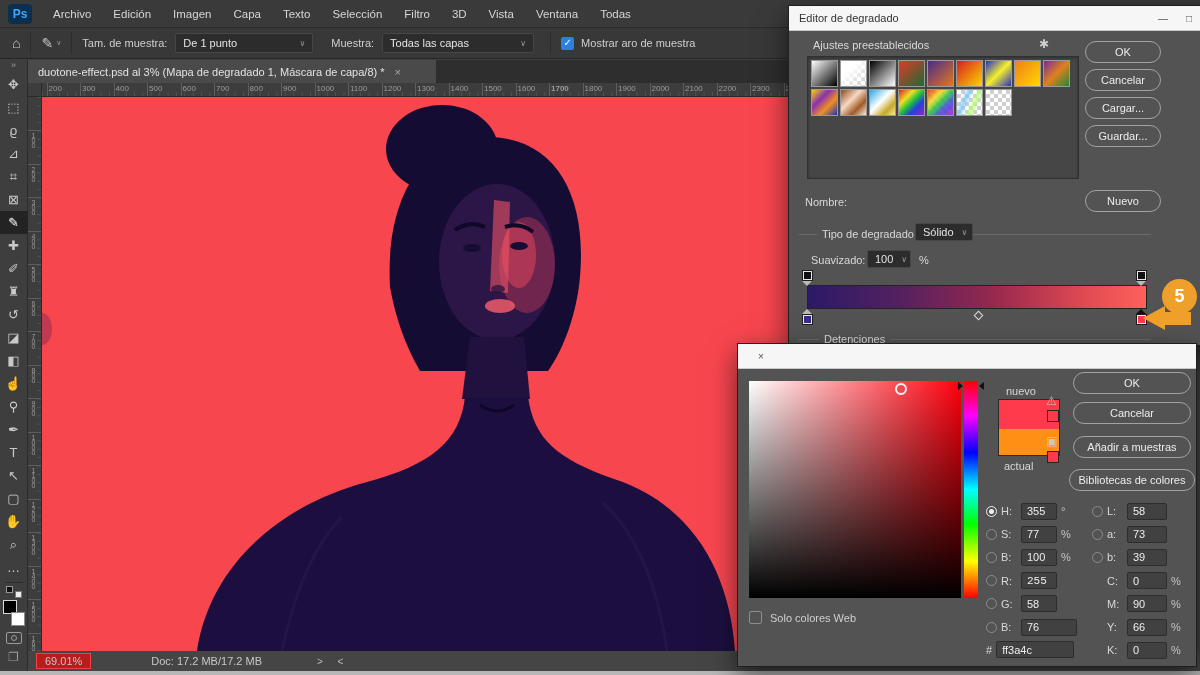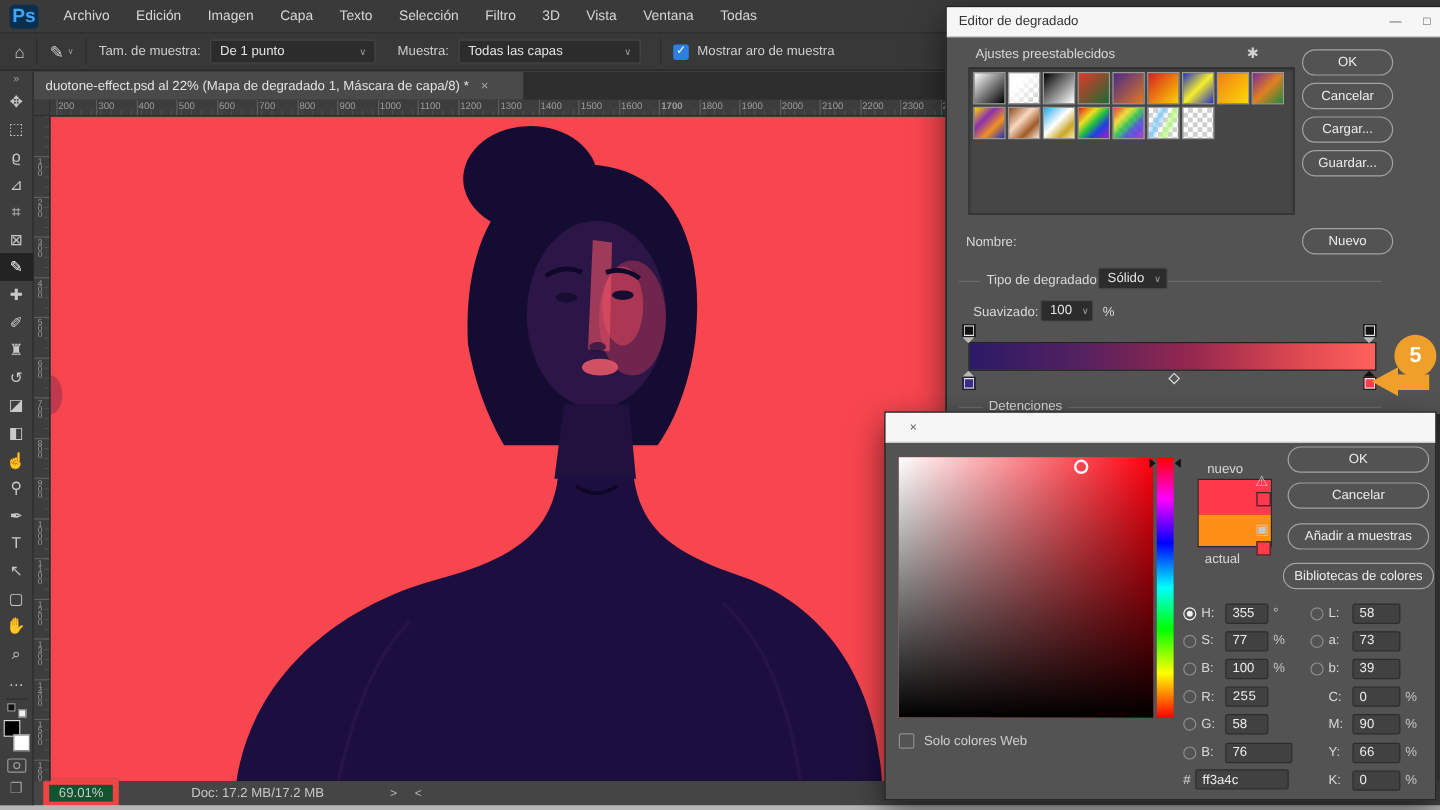--- a/index.html
+++ b/index.html
@@ -5,21 +5,21 @@
   * { margin:0; padding:0; box-sizing:border-box; }
   html,body { width:1200px; height:675px; overflow:hidden; background:#3f3f3f;
               font-family:"Liberation Sans", sans-serif; }
   #app { position:relative; width:1200px; height:675px; background:#3f3f3f; }
 
   
   .menubar { position:absolute; left:0; top:0; width:1200px; height:28px; background:#3a3a3a;
              border-bottom:1px solid #2a2a2a; display:flex; align-items:center; color:#d6d6d6;
              font-size:11.5px; z-index:10; }
   .ps-logo { width:24px; height:20px; margin:0 10px 0 8px; background:#0a2f4f; color:#43a5f5;
-             border-radius:4px; font-weight:bold; font-size:16px; display:grid; place-items:center; }
+             border-radius:4px; font-weight:bold; font-size:12px; display:grid; place-items:center; }
   .menu-item { padding:0 11px; height:100%; display:flex; align-items:center; cursor:default; }
 
   
   .optionsbar { position:absolute; left:0; top:28px; width:1200px; height:31px; background:#383838;
                 border-bottom:1px solid #262626; display:flex; align-items:center; font-size:11px;
                 color:#cfcfcf; z-index:10; }
   .ob-sep { width:1px; height:22px; background:#2c2c2c; margin:0 10px; }
   .ob-icon { font-size:14px; color:#c9c9c9; }
   .dd { background:#2c2c2c; border:1px solid #464646; height:20px; display:flex; align-items:center;
         justify-content:space-between; padding:0 7px; border-radius:2px; color:#e3e3e3; }
@@ -67,21 +67,21 @@
   .vruler .lab { position:absolute; left:2px; font-size:7px; color:#9c9c9c;
                  writing-mode:vertical-rl; text-orientation:upright; letter-spacing:-2px; }
   .vruler .tick { position:absolute; left:0; height:1px; width:14px; background:#5d5d5d; }
 
   
   .canvas { position:absolute; left:42px; top:97px; width:746px; height:554px; z-index:1; }
 
   
   .statusbar { position:absolute; left:28px; top:651px; width:1172px; height:20px; background:#454545;
                display:flex; align-items:center; font-size:11px; color:#c8c8c8; z-index:3; }
-  .zoombox { background:#14532d; border:5px solid #ef4444; padding:1px 8px; margin-left:8px; }
+  .zoombox { background:#b91c1c; border:1px solid #ef4444; padding:1px 8px; margin-left:8px; }
   .docinfo { margin-left:60px; }
   .navchev { margin-left:55px; color:#b9b9b9; letter-spacing:6px; font-size:10px; }
   .bottomstrip { position:absolute; left:0; top:671px; width:1200px; height:4px; background:#b7b7b7; z-index:3; }
 
   
   .rstrip { position:absolute; left:1166px; top:28px; width:34px; height:320px; z-index:2; }
   .share-box { position:absolute; left:6px; top:5px; width:16px; height:15px; border:1px solid #a9a9a9;
                border-radius:2px; color:#c9c9c9; font-size:9px; display:grid; place-items:center; }
   .rs-collapse { position:absolute; left:10px; top:28px; color:#b3b3b3; font-size:10px; }
   .rs-burger { position:absolute; left:3px; width:22px; height:15px; background:#4a4a4a; color:#bdbdbd;
@@ -226,21 +226,21 @@
       <span>Todas las capas</span>
       <span class="caret">∨</span>
     </div>
     <span class="ob-sep" style="margin-left:16px"></span>
     <span class="cb">✓</span>
     <span style="margin-left:7px">Mostrar aro de muestra</span>
   </div>
 
   <div class="tabbar">
     <div class="tab">
-      <span>duotone-effect.psd al 22% (Mapa de degradado 1, Máscara de capa/8) *</span>
+      <span>duotone-effect.psd al 3% (Mapa de degradado 1, Máscara de capa/8) *</span>
       <span class="close">×</span>
     </div>
   </div>
 
   <div class="toolbar">
     <div class="tb-collapse">»</div>
     <div>
         <div class="tool">✥</div>
         <div class="tool">⬚</div>
         <div class="tool">ϱ</div>

